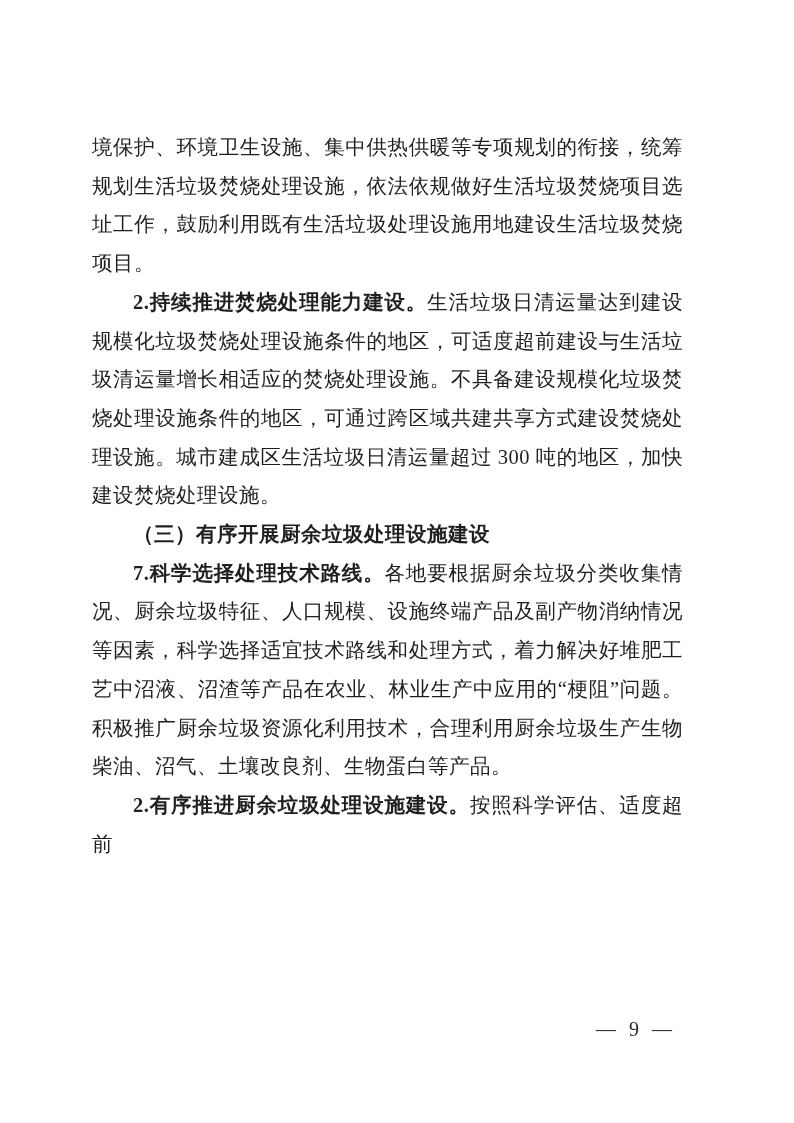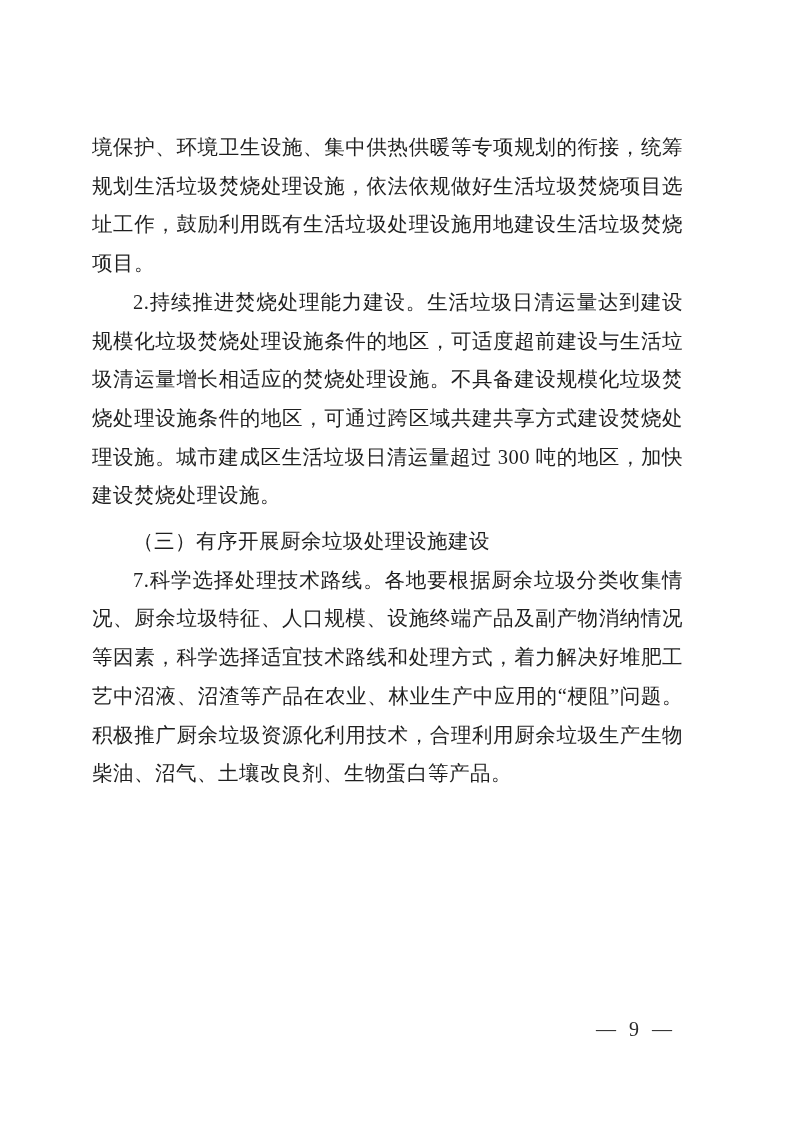--- a/index.html
+++ b/index.html
@@ -29,25 +29,24 @@
   }
   .para {
     margin: 0;
     padding: 0;
     text-indent: 2em;
   }
   .para.no-indent {
     text-indent: 0;
   }
   .para .lead {
-    font-weight: normal;
+    font-weight: bold;
   }
   .para.heading {
-    font-weight: normal;
-    margin-top: 7px;
+    font-weight: bold;
   }
   .page-number {
     position: absolute;
     top: 1018px;
     right: 118px;
     font-size: 20px;
     letter-spacing: 4px;
     color: #2a2a2a;
     white-space: nowrap;
   }
@@ -60,17 +59,18 @@
 
     <p class="para no-indent"><span>境保护、环境卫生设施、集中供热供暖等专项规划的衔接，统筹规划生活垃圾焚烧处理设施，依法依规做好生活垃圾焚烧项目选址工作，鼓励利用既有生活垃圾处理设施用地建设生活垃圾焚烧项目。</span></p>
 
     <p class="para"><span class="lead">2.持续推进焚烧处理能力建设。</span><span>生活垃圾日清运量达到建设规模化垃圾焚烧处理设施条件的地区，可适度超前建设与生活垃圾清运量增长相适应的焚烧处理设施。不具备建设规模化垃圾焚烧处理设施条件的地区，可通过跨区域共建共享方式建设焚烧处理设施。城市建成区生活垃圾日清运量超过 300 吨的地区，加快建设焚烧处理设施。</span></p>
 
 
     <p class="para heading"><span>（三）有序开展厨余垃圾处理设施建设</span></p>
 
     <p class="para"><span class="lead">7.科学选择处理技术路线。</span><span>各地要根据厨余垃圾分类收集情况、厨余垃圾特征、人口规模、设施终端产品及副产物消纳情况等因素，科学选择适宜技术路线和处理方式，着力解决好堆肥工艺中沼液、沼渣等产品在农业、林业生产中应用的“梗阻”问题。积极推广厨余垃圾资源化利用技术，合理利用厨余垃圾生产生物柴油、沼气、土壤改良剂、生物蛋白等产品。</span></p>
 
+    <p class="para"><span class="lead">2.有序推进厨余垃圾处理设施建设。</span><span>按照科学评估、适度超前</span></p>
 
   </div>
 
   <div class="page-number">— 9 —</div>
 </div>
 
 </body></html>

